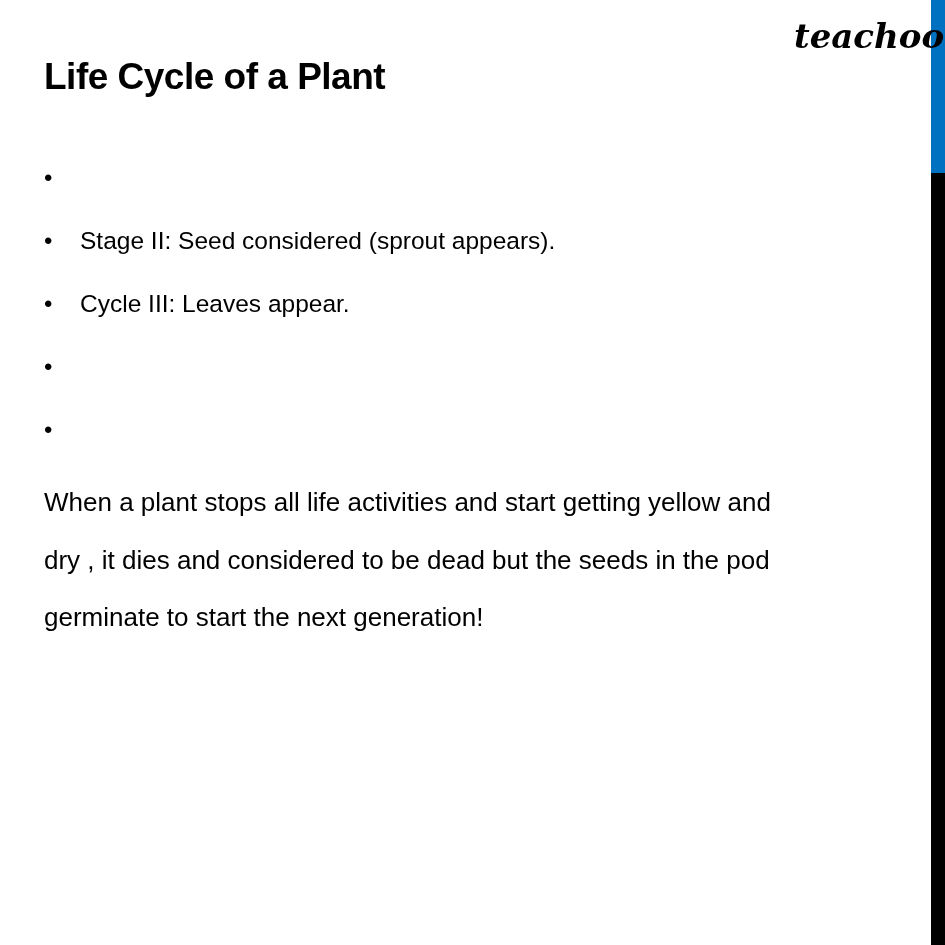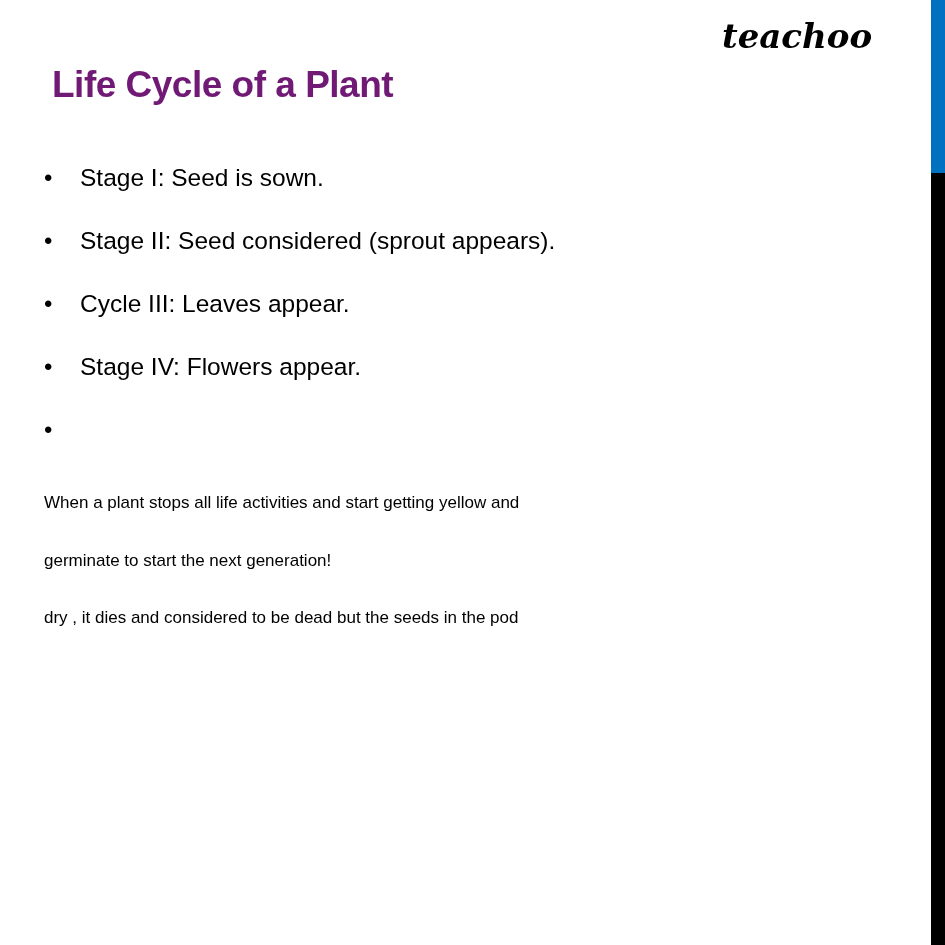--- a/index.html
+++ b/index.html
@@ -5,70 +5,68 @@
   html, body { margin: 0; padding: 0; }
   body {
     width: 945px; height: 945px; position: relative; overflow: hidden;
     background: #ffffff;
     font-family: "Liberation Sans", sans-serif;
     color: #000;
   }
   .side-bar-blue { position: absolute; left: 931px; top: 0; width: 14px; height: 173px; background: #0070C0; }
   .side-bar-black { position: absolute; left: 931px; top: 173px; width: 14px; height: 772px; background: #000; }
   .logo {
-    position: absolute; left: 722px; top: 16px;
+    position: absolute; left: 794px; top: 16px;
     font-family: "DejaVu Serif", serif; font-style: italic; font-weight: bold;
     font-size: 34px; letter-spacing: 0px; color: #000;
   }
   .title {
-    position: absolute; left: 44px; top: 56px; margin: 8px;
+    position: absolute; left: 44px; top: 56px; margin: 0;
     font-family: "Liberation Sans", sans-serif; font-weight: bold;
-    font-size: 37px; color: #701a75; letter-spacing: -0.5px;
+    font-size: 37px; color: #000000; letter-spacing: -0.5px;
   }
   .bullets { position: absolute; left: 44px; top: 160px; margin: 0; padding: 0; list-style: none; }
   .bullet-item {
     position: relative; height: 63px; line-height: 36px;
     font-size: 24.5px; padding-left: 36px; white-space: nowrap;
   }
   .bullet-dot { position: absolute; left: 0; top: 0; font-size: 24px; }
   .para {
     position: absolute; left: 44px; top: 474px; width: 840px; margin: 0;
-    font-size: 17px; line-height: 57.5px;
+    font-size: 26px; line-height: 57.5px;
   }
   .para-line { display: block; white-space: nowrap; }
 </style>
 </head>
 <body>
 
 <div class="side-bar-blue"></div>
 <div class="side-bar-black"></div>
 
 <div class="logo">teachoo</div>
 
 <h1 class="title">Life Cycle of a Plant</h1>
 
 <ul class="bullets">
   <li class="bullet-item">
     <span class="bullet-dot">•</span>
-    <span>Stage I: Seed is sown.</span>
   </li>
   <li class="bullet-item">
     <span class="bullet-dot">•</span>
     <span>Stage II: Seed considered (sprout appears).</span>
   </li>
   <li class="bullet-item">
     <span class="bullet-dot">•</span>
     <span>Cycle III: Leaves appear.</span>
   </li>
   <li class="bullet-item">
     <span class="bullet-dot">•</span>
-    <span>Stage IV: Flowers appear.</span>
   </li>
   <li class="bullet-item">
     <span class="bullet-dot">•</span>
   </li>
 </ul>
 
 <p class="para">
   <span class="para-line">When a plant stops all life activities and start getting yellow and</span>
+  <span class="para-line">dry , it dies and considered to be dead but the seeds in the pod</span>
   <span class="para-line">germinate to start the next generation!</span>
-  <span class="para-line">dry , it dies and considered to be dead but the seeds in the pod</span>
 </p>
 
 </body></html>

